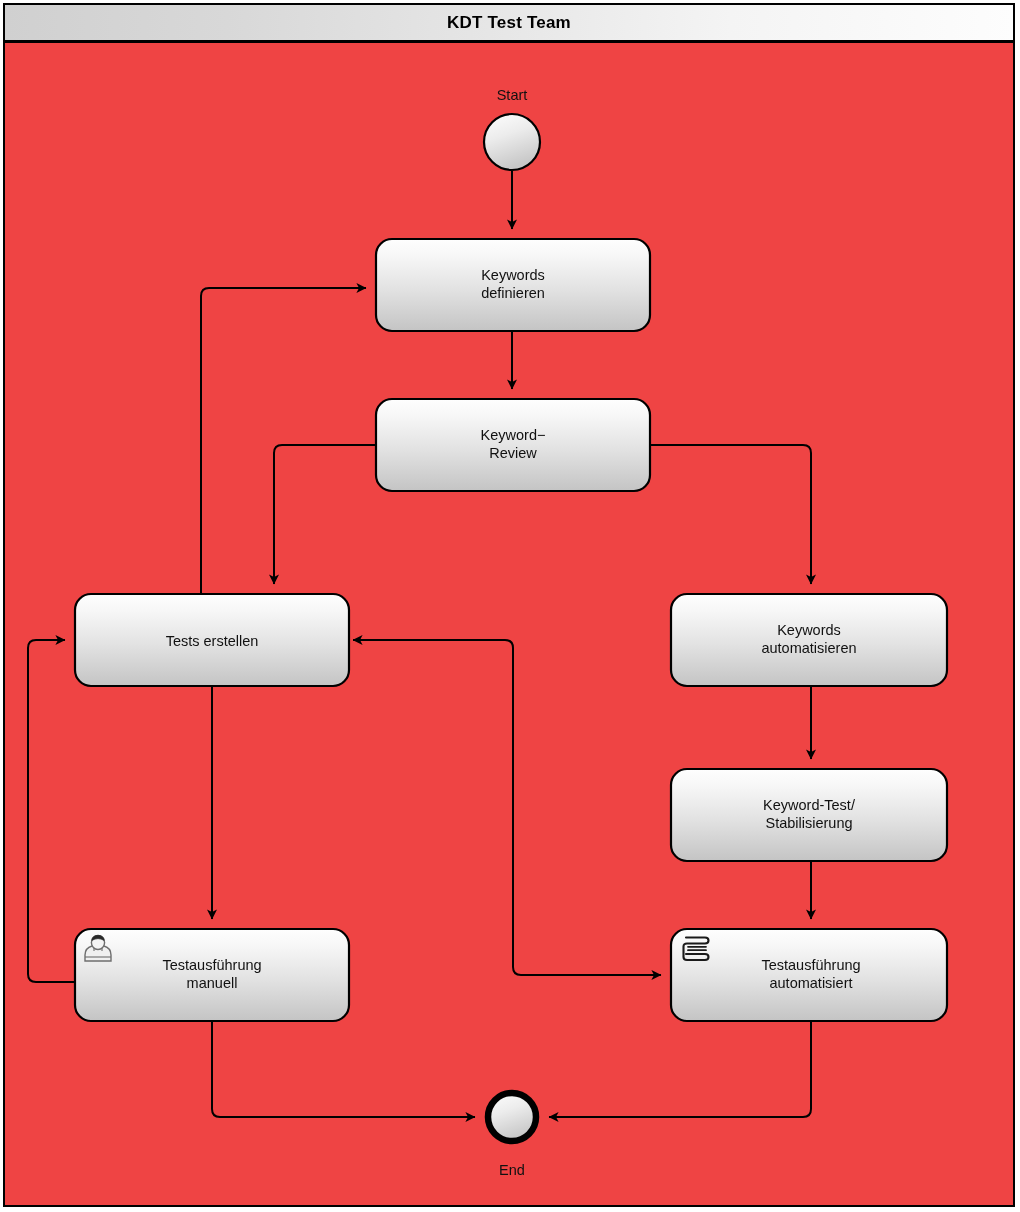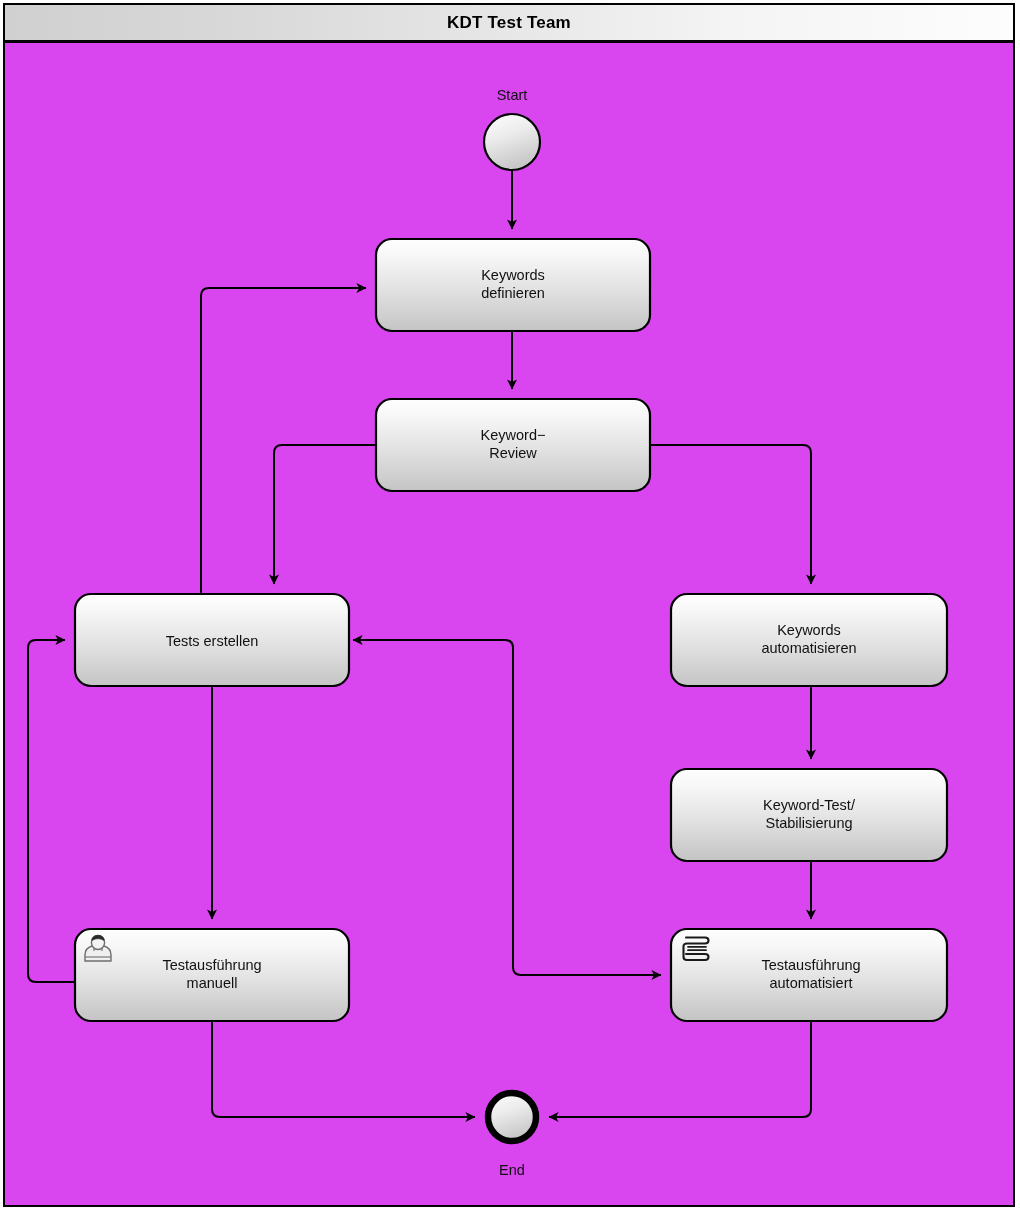--- a/index.html
+++ b/index.html
@@ -16,21 +16,21 @@
     background: #ffffff;
   }
   #diagram-frame {
     position: absolute;
     left: 3px;
     top: 3px;
     width: 1012px;
     height: 1204px;
     border: 2px solid #000000;
     box-sizing: border-box;
-    background: #d946ef;
+    background: #ef4444;
   }
   #title-bar {
     position: absolute;
     left: 0px;
     top: 0px;
     width: 1008px;
     height: 38px;
     border-bottom: 3px solid #000000;
     box-sizing: border-box;
     background: linear-gradient(to right, #d0d0d0 0%, #d8d8d8 22%, #e6e6e6 48%, #f4f4f4 72%, #fdfdfd 100%);

